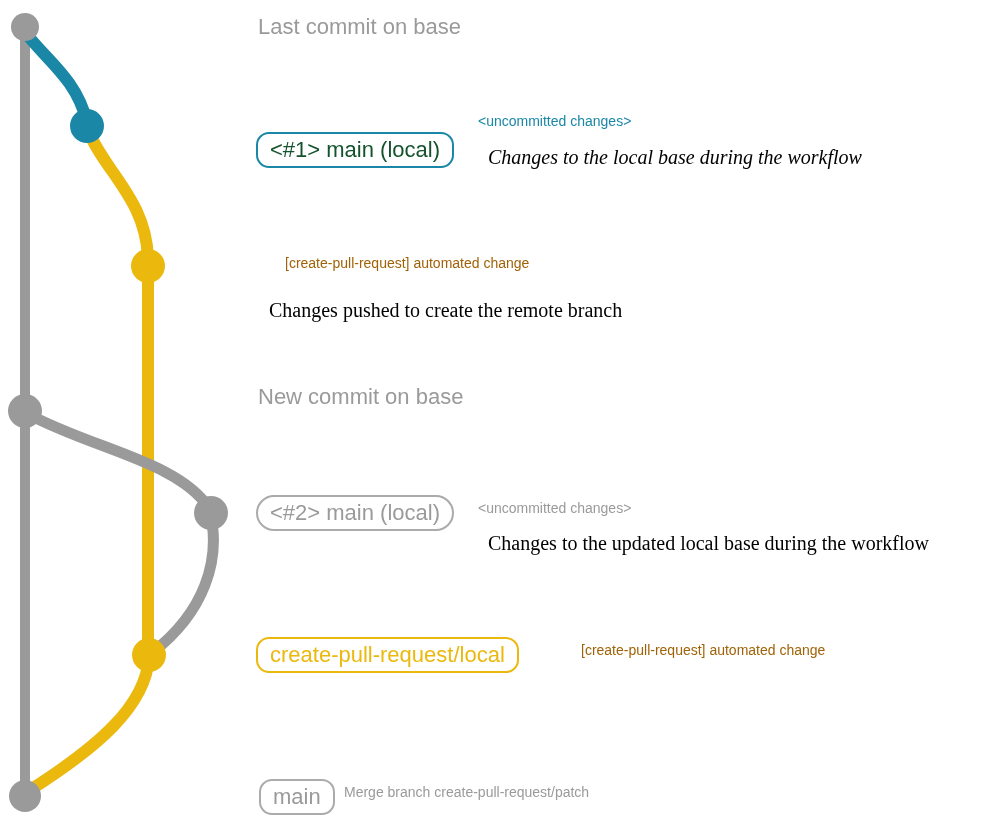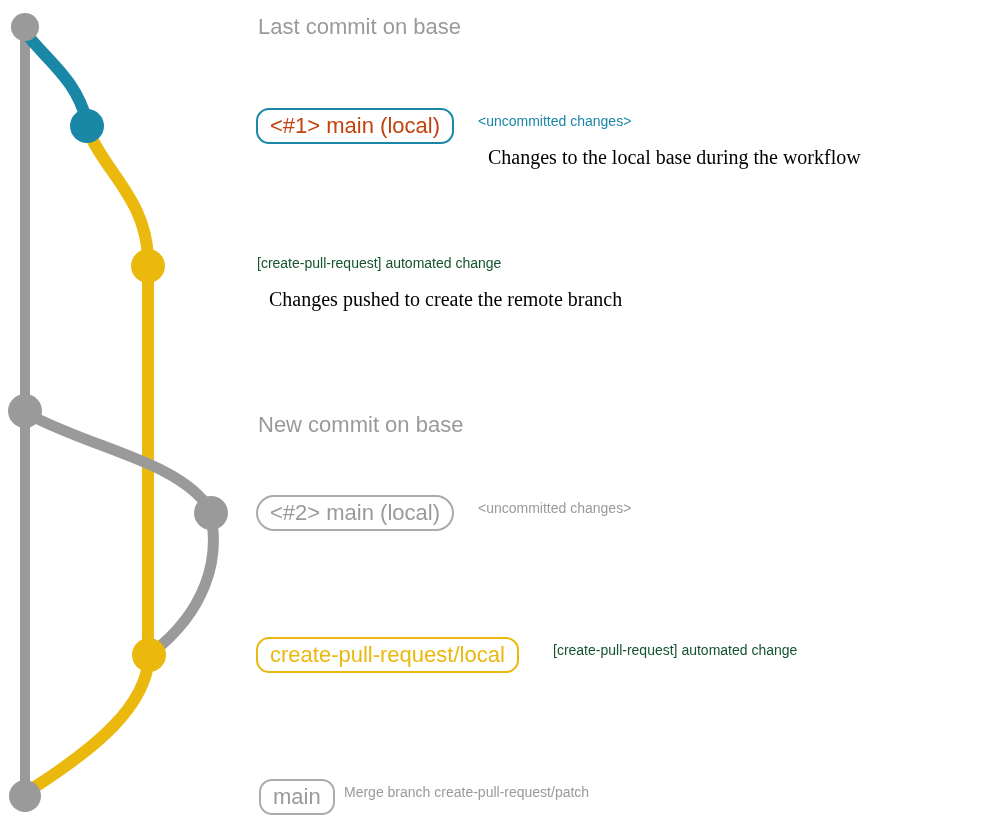--- a/index.html
+++ b/index.html
@@ -16,40 +16,40 @@
   .caption {
     color: #9A9A9A;
     font-size: 22px;
     white-space: nowrap;
   }
   .headline {
     font-size: 14px;
     white-space: nowrap;
   }
   .teal-text   { color: #1A87A7; }
-  .yellow-text { color: #14532d; }
+  .yellow-text { color: #a16207; margin-left: 28px; }
   .gray-text   { color: #9A9A9A; }
   .note {
     font-family: "Liberation Serif", serif;
     font-size: 20px;
     color: #000000;
     white-space: nowrap;
   }
   .badge {
     position: absolute;
     display: inline-block;
     border: 2px solid;
     border-radius: 13px;
     padding: 3px 12px;
     font-size: 22px;
     line-height: 26px;
     white-space: nowrap;
     background: #ffffff;
   }
-  .badge.teal   { color: #c2410c; border-color: #1A87A7; }
+  .badge.teal   { color: #14532d; border-color: #1A87A7; margin-top: 24px; }
   .badge.gray   { color: #9A9A9A; border-color: #ABABAB; }
   .badge.yellow { color: #EBB90E; border-color: #EBB90E; }
 </style>
 </head>
 <body>
 
 <div class="stage">
 
   <svg class="graph" width="981" height="827" viewBox="0 0 981 827">
 
@@ -69,29 +69,30 @@
     <circle cx="25" cy="411" r="17" stroke="none" fill="#9A9A9A"></circle>
     <circle cx="211" cy="513" r="17" stroke="none" fill="#9A9A9A"></circle>
     <circle cx="149" cy="655" r="17" stroke="none" fill="#EBB90E"></circle>
     <circle cx="25" cy="796" r="16" stroke="none" fill="#9A9A9A"></circle>
   </svg>
 
   <div class="abs caption" style="left:258px; top:14px;">Last commit on base</div>
 
   <span class="badge teal" style="left:256px; top:108px;">&lt;#1&gt; main (local)</span>
   <div class="abs headline teal-text" style="left:478px; top:113px;">&lt;uncommitted changes&gt;</div>
-  <div class="abs note" style="left:488px; top:146px;">Changes to the local base during the workflow</div>
+  <div class="abs note" style="left:488px; top:146px;font-style:italic;">Changes to the local base during the workflow</div>
 
   <div class="abs headline yellow-text" style="left:257px; top:255px;">[create-pull-request] automated change</div>
-  <div class="abs note" style="left:269px; top:288px;">Changes pushed to create the remote branch</div>
+  <div class="abs note" style="left:269px; top:299px;">Changes pushed to create the remote branch</div>
 
-  <div class="abs caption" style="left:258px; top:412px;">New commit on base</div>
+  <div class="abs caption" style="left:258px; top:384px;">New commit on base</div>
 
   <span class="badge gray" style="left:256px; top:495px;border-radius:18px;">&lt;#2&gt; main (local)</span>
   <div class="abs headline gray-text" style="left:478px; top:500px;">&lt;uncommitted changes&gt;</div>
+  <div class="abs note" style="left:488px; top:532px;">Changes to the updated local base during the workflow</div>
 
   <span class="badge yellow" style="left:256px; top:637px;">create-pull-request/local</span>
   <div class="abs headline yellow-text" style="left:553px; top:642px;">[create-pull-request] automated change</div>
 
   <span class="badge gray" style="left:259px; top:779px;">main</span>
   <div class="abs headline gray-text" style="left:344px; top:784px;">Merge branch create-pull-request/patch</div>
 
 </div>
 
 </body></html>

